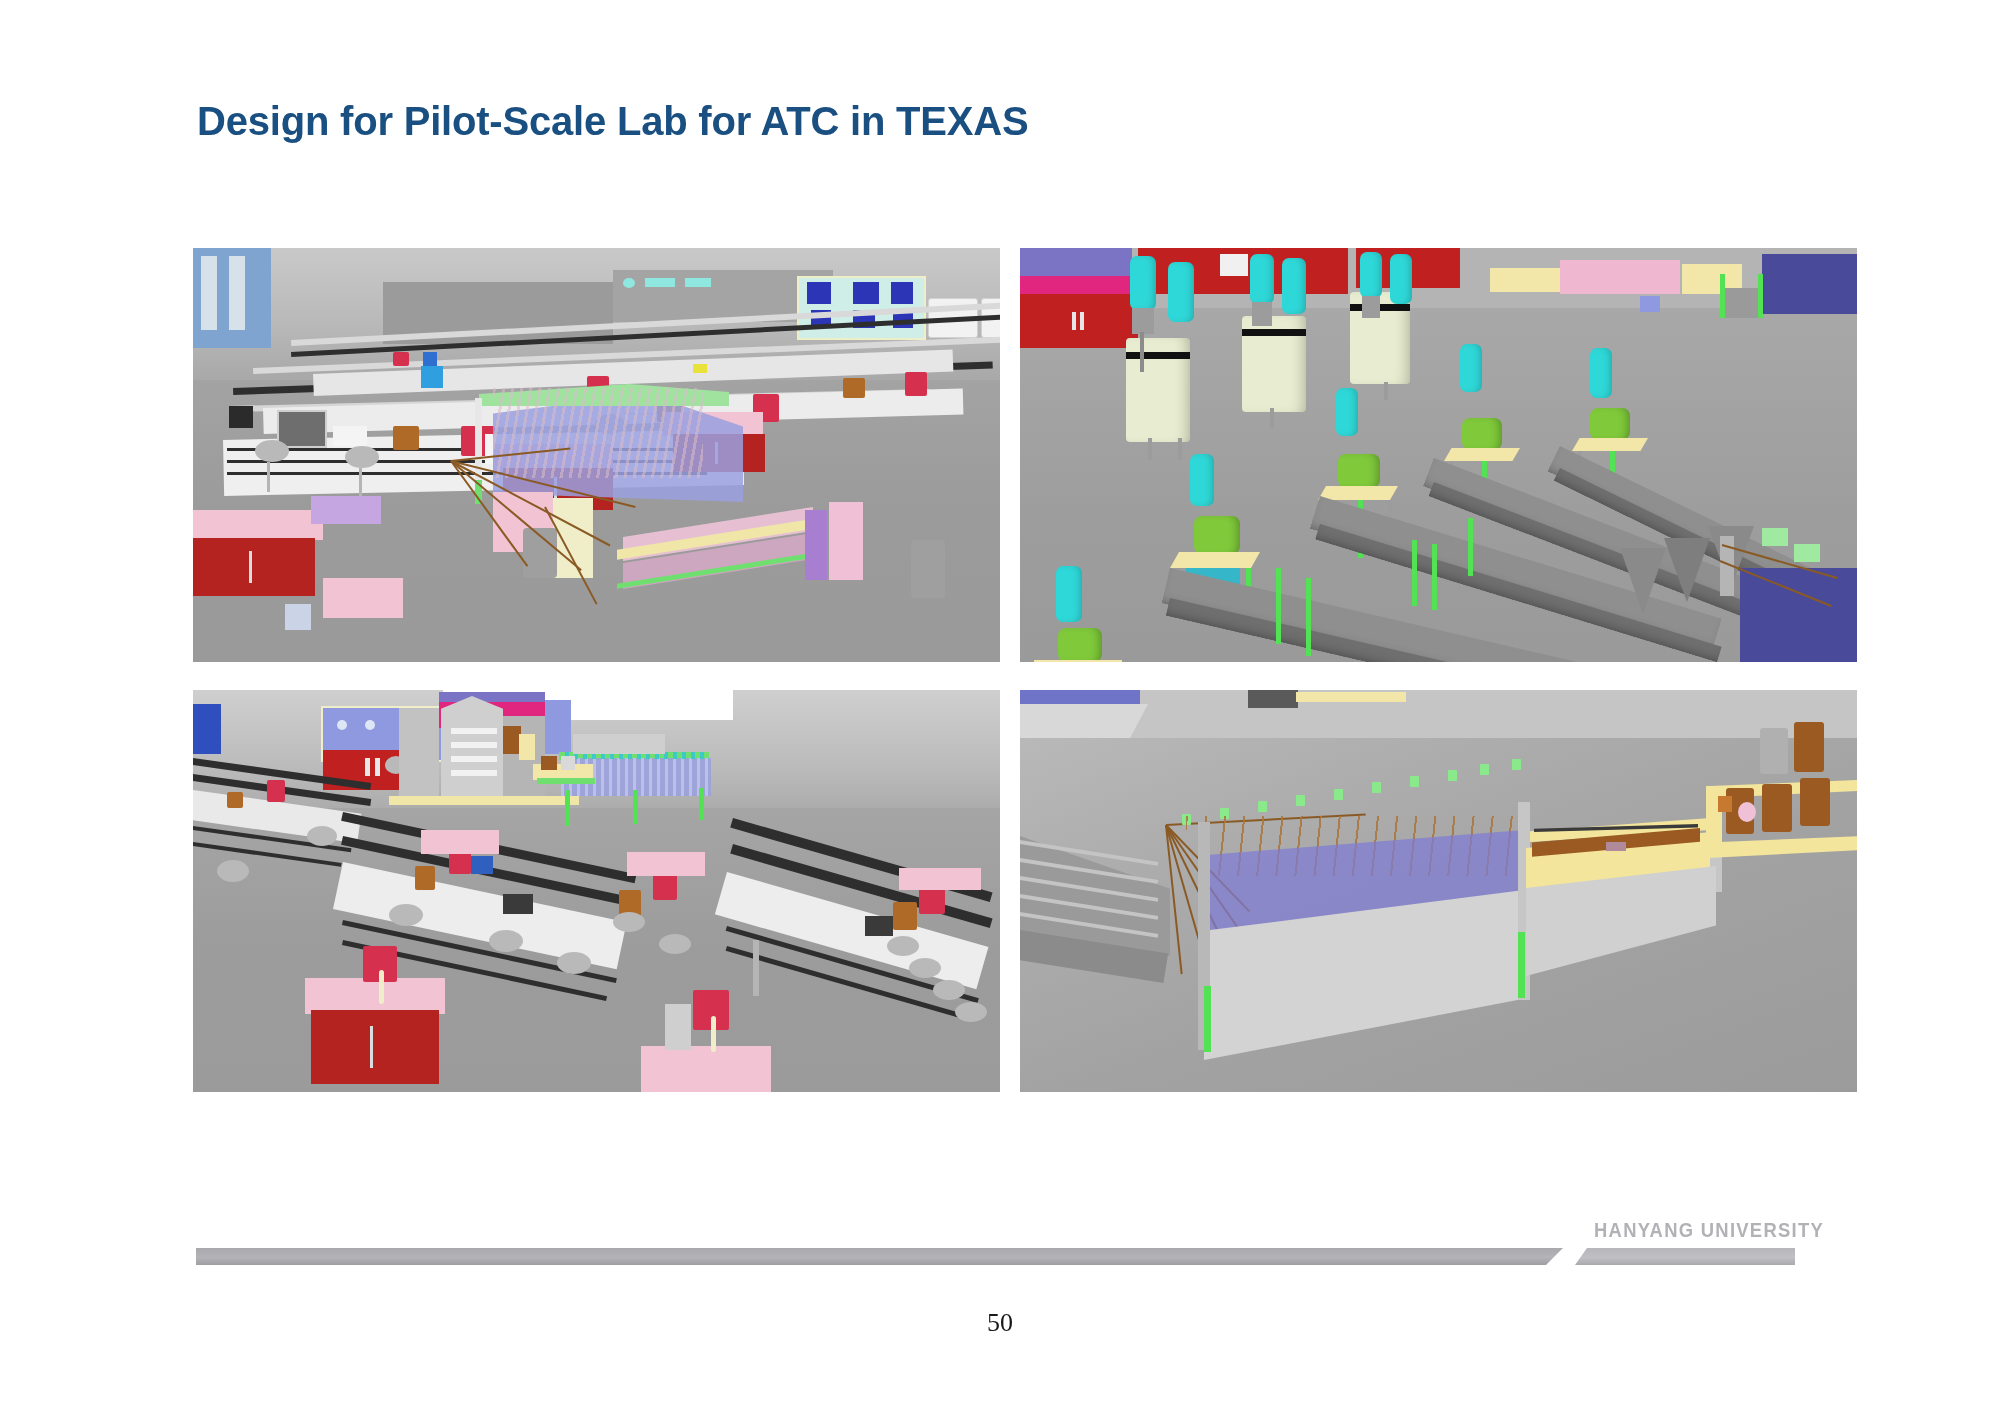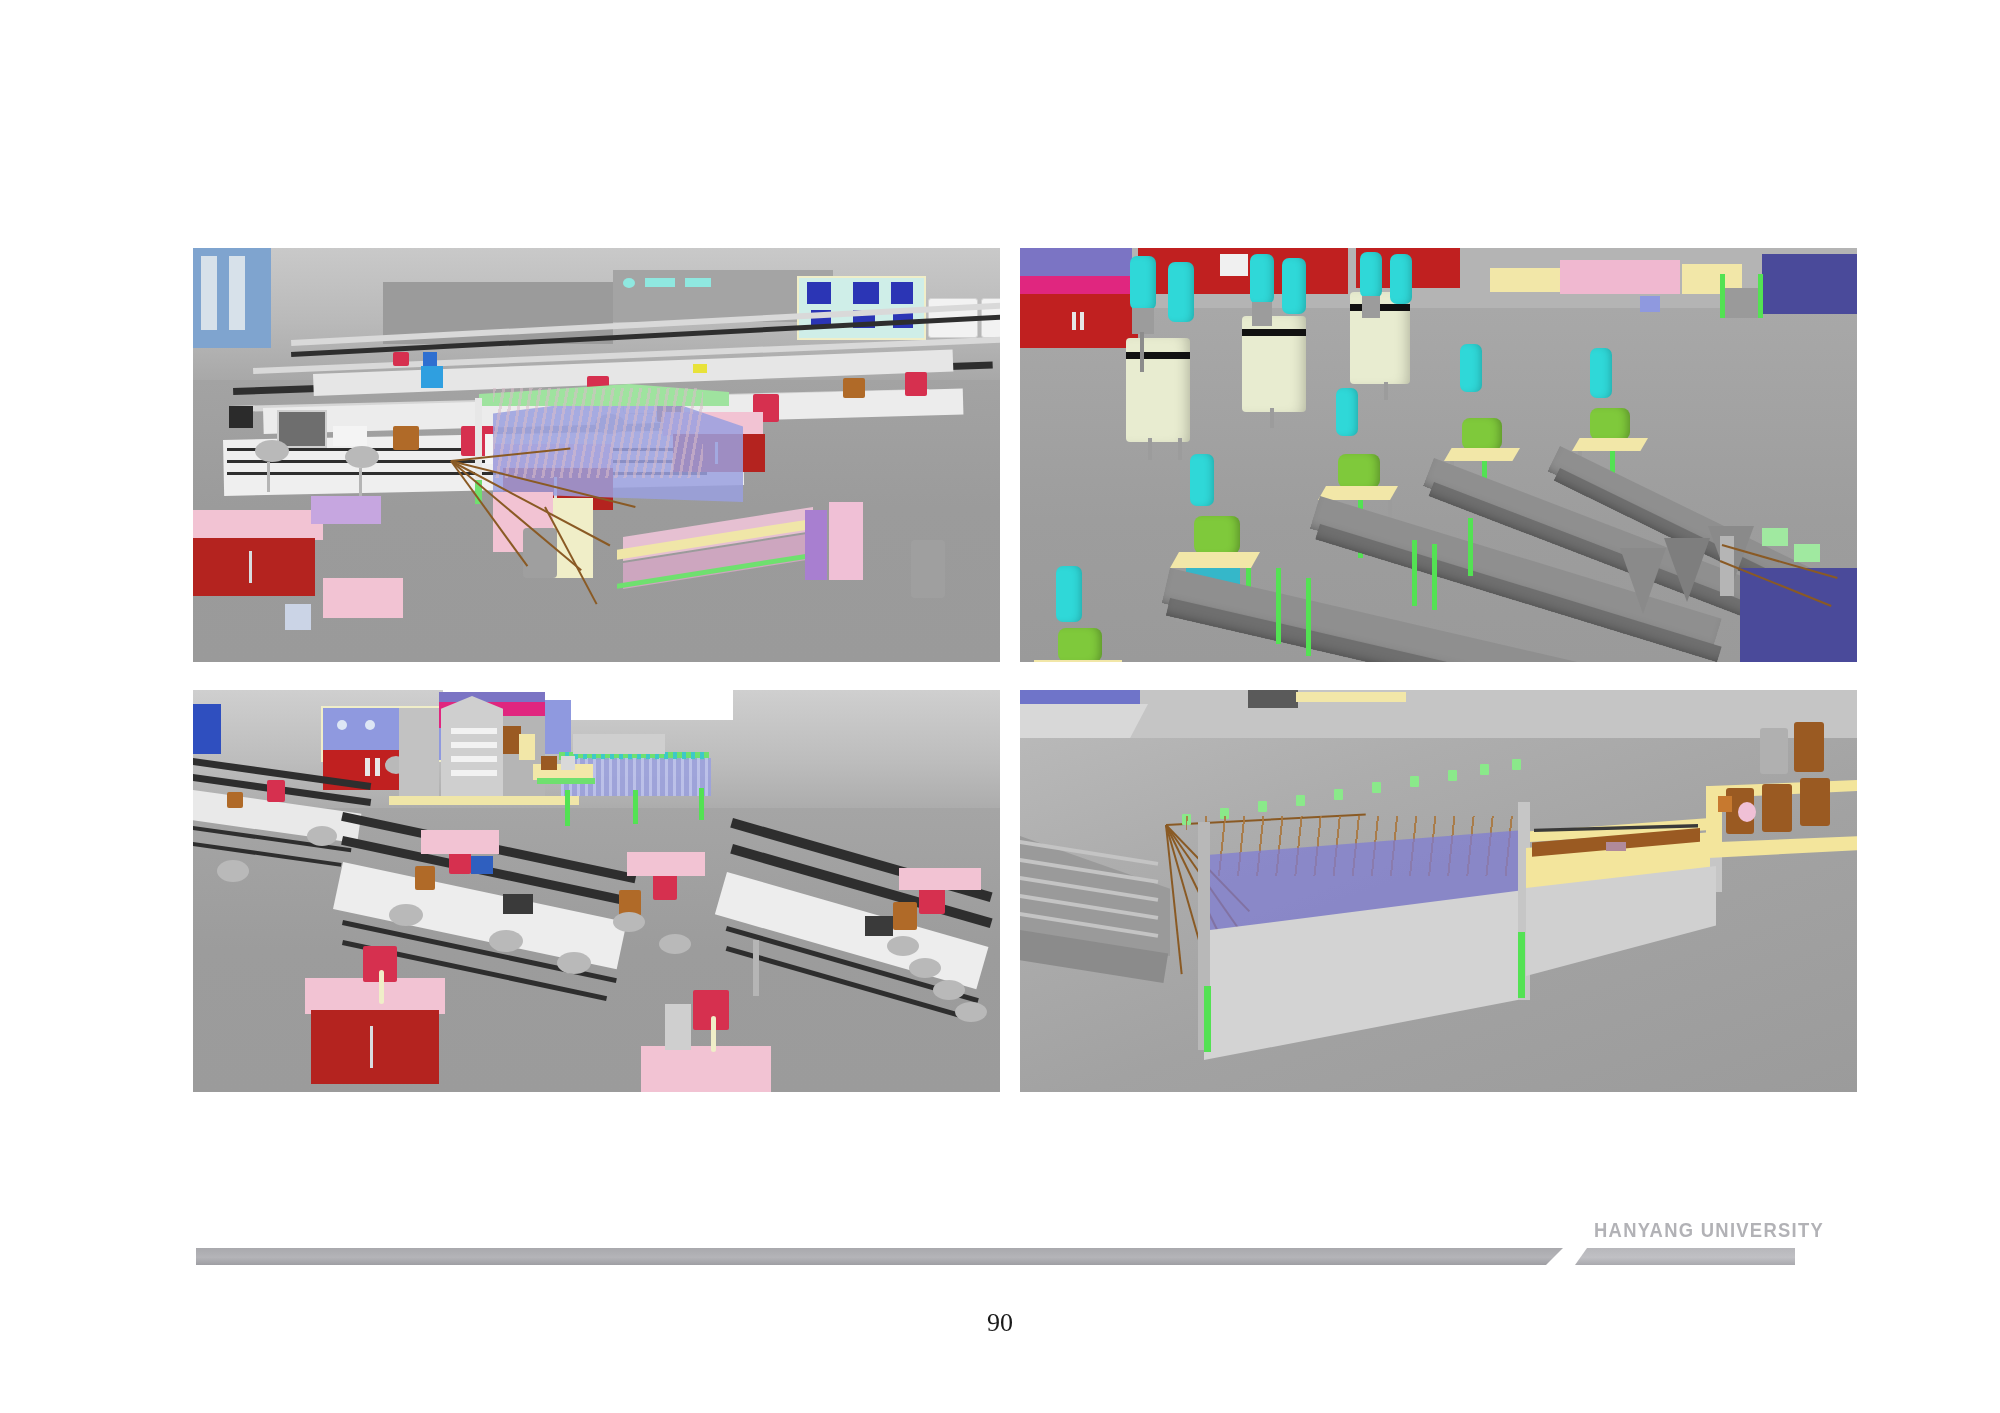--- a/index.html
+++ b/index.html
@@ -108,20 +108,21 @@
     font-family:"Liberation Sans Narrow","Liberation Sans",sans-serif;
     transform:scaleX(.92);transform-origin:0 50%;white-space:nowrap;}
   .pagenum{position:absolute;left:0;top:1308px;width:2000px;text-align:center;
     font-size:26px;color:#1a1a1a;font-family:"Liberation Serif",serif;}
 </style>
 </head>
 <body>
 
 <div class="slide">
 
+  <div class="slide-title">Design for Pilot-Scale Lab for ATC in TEXAS</div>
 
   <div class="img-grid">
 
     <div class="shot tl">
       <div class="scene">
         <div class="p ceil"></div>
         <div class="p floor"></div>
 
         <div class="p bluewall">
           <i style="left:8px;top:8px;width:16px;height:74px;background:#d7e1ea"></i>
@@ -516,15 +517,15 @@
     </div>
 
   </div>
 
   <div class="footer">
     <div class="footbar"></div>
     <div class="footbar2"></div>
   </div>
   <div class="uni-name">HANYANG UNIVERSITY</div>
 
-  <div class="pagenum">90</div>
+  <div class="pagenum">50</div>
 
 </div>
 
 </body></html>

